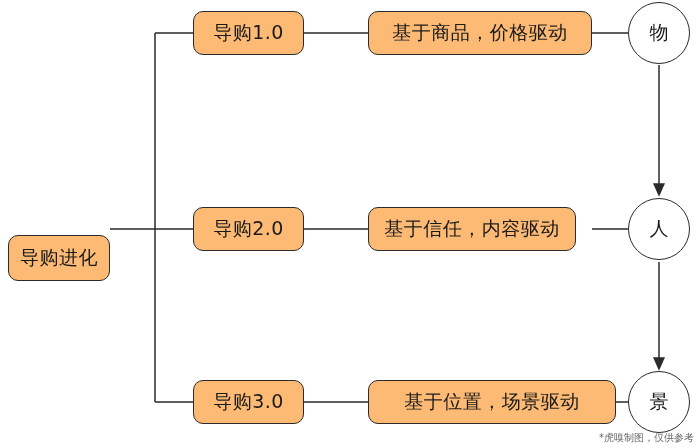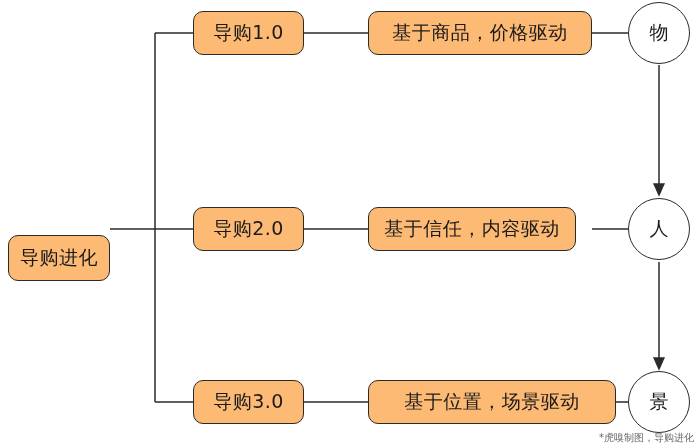--- a/index.html
+++ b/index.html
@@ -130,15 +130,15 @@
   <div class="circle" style="left:628px; top:2px; width:62px; height:62px;">
     <span>物</span>
   </div>
   <div class="circle" style="left:628px; top:198px; width:62px; height:62px;">
     <span>人</span>
   </div>
   <div class="circle" style="left:628px; top:371px; width:62px; height:62px;">
     <span>景</span>
   </div>
 
-  <div class="footnote">*虎嗅制图，导购进化</div>
+  <div class="footnote">*虎嗅制图，仅供参考</div>
 
 </div>
 
 </body></html>

